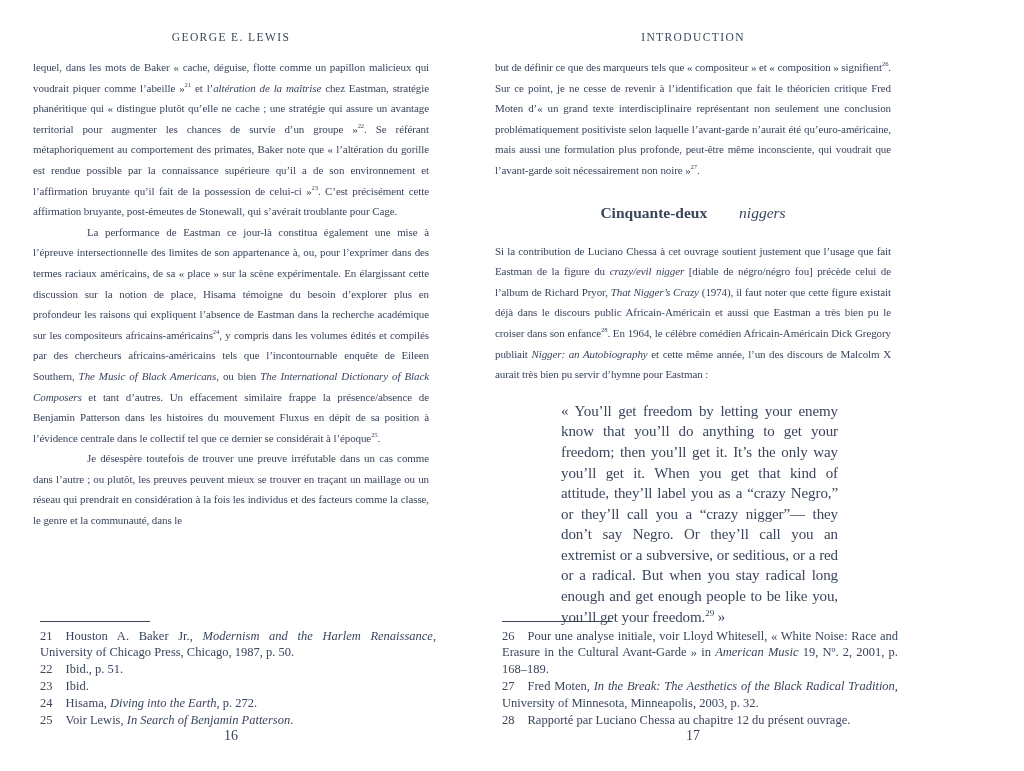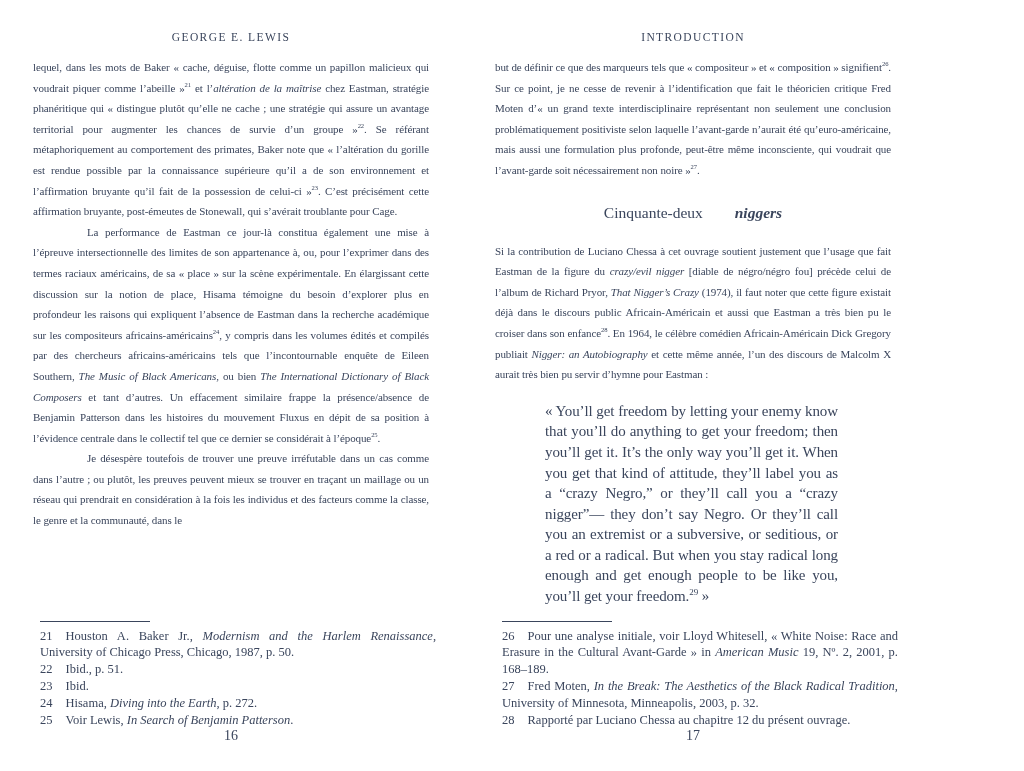--- a/index.html
+++ b/index.html
@@ -30,21 +30,21 @@
     margin: 0;
   }
   p.indent { text-indent: 54px; }
   .section-heading {
     text-align: center;
     font-size: 15.5px;
     font-weight: bold;
     margin: 23px 0 19px 0;
   }
   .blockquote {
-    margin: 16px 53px 0 50px;
+    margin: 16px 53px 0 66px;
     font-size: 15px;
     line-height: 20.6px;
     letter-spacing: -0.1px;
     text-align: justify;
   }
   .footnotes {
     position: absolute;
     bottom: 42px;
     left: 40px;
     width: 396px;
@@ -64,22 +64,22 @@
   .fn-num { margin-right: 13px; }
   .page-number {
     position: absolute;
     bottom: 27px;
     left: 0;
     width: 100%;
     text-align: center;
     font-size: 14px;
   }
   .run-i { font-style: italic; }
-  .run-b { font-weight: normal; }
-  .run-bi { font-weight: bold; font-style: italic; margin-left: 28px; }
+  .run-b { font-weight: bold; }
+  .run-bi { font-weight: normal; font-style: italic; margin-left: 28px; }
   sup { font-size: 0.6em; vertical-align: super; line-height: 0; }
 </style>
 </head>
 <body>
 
 <div class="spread">
 
   <div class="page">
     <div class="text-block">
       <div class="running-head">GEORGE E. LEWIS</div>

